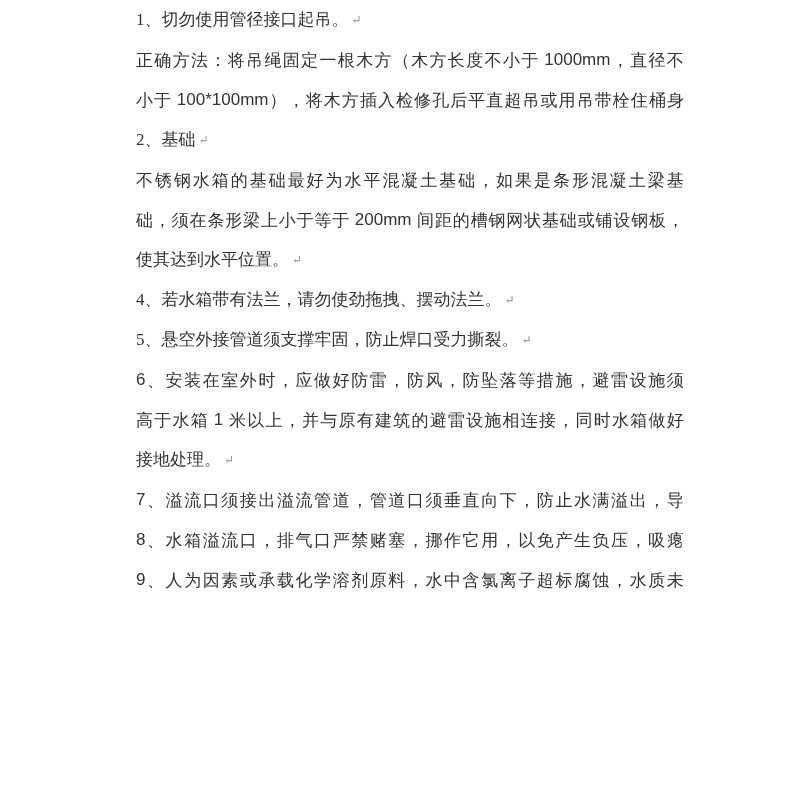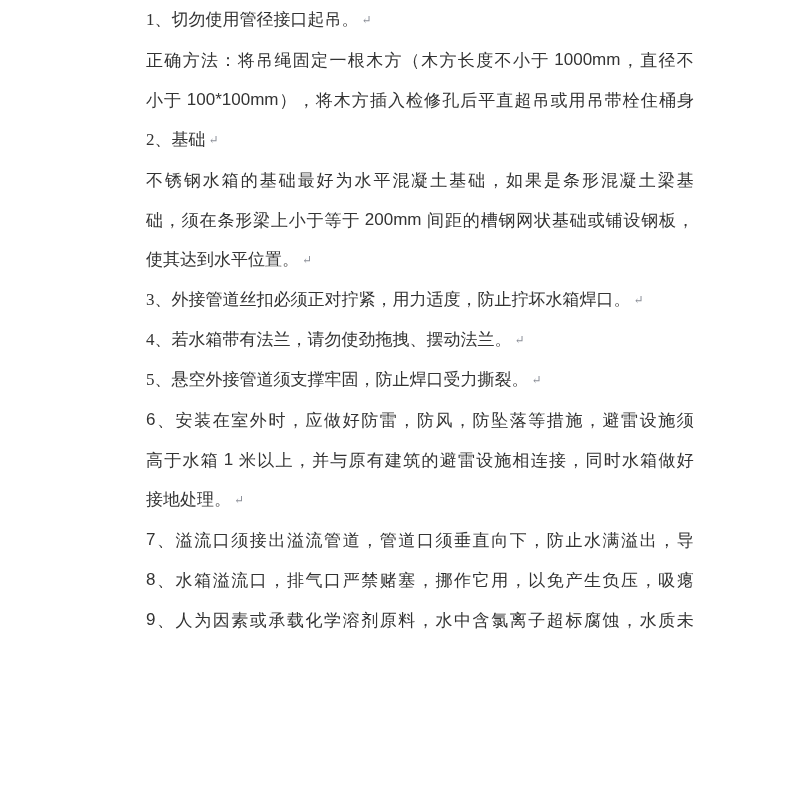--- a/index.html
+++ b/index.html
@@ -14,21 +14,21 @@
     font-family: "Liberation Serif", "DejaVu Serif", serif;
   }
   .page {
     position: relative;
     width: 800px;
     height: 800px;
     background: #ffffff;
   }
   .doc-body {
     position: absolute;
-    left: 146px;
+    left: 136px;
     top: 0;
     width: 548px;
   }
   .text-line {
     height: 40px;
     font-size: 17px;
     color: #333333;
     white-space: pre;
   }
   .text-line.plain {
@@ -66,23 +66,20 @@
       </div>
       <div>
         <div class="text-line plain"><span>2、基础</span><span class="pmark" style="color: rgb(139, 143, 152);">↵</span></div>
       </div>
       <div>
         <div class="text-line justified"><span class="tok">不</span><span class="tok">锈</span><span class="tok">钢</span><span class="tok">水</span><span class="tok">箱</span><span class="tok">的</span><span class="tok">基</span><span class="tok">础</span><span class="tok">最</span><span class="tok">好</span><span class="tok">为</span><span class="tok">水</span><span class="tok">平</span><span class="tok">混</span><span class="tok">凝</span><span class="tok">土</span><span class="tok">基</span><span class="tok">础</span><span class="tok">，</span><span class="tok">如</span><span class="tok">果</span><span class="tok">是</span><span class="tok">条</span><span class="tok">形</span><span class="tok">混</span><span class="tok">凝</span><span class="tok">土</span><span class="tok">梁</span><span class="tok">基</span></div>
         <div class="text-line justified"><span class="tok">础</span><span class="tok">，</span><span class="tok">须</span><span class="tok">在</span><span class="tok">条</span><span class="tok">形</span><span class="tok">梁</span><span class="tok">上</span><span class="tok">小</span><span class="tok">于</span><span class="tok">等</span><span class="tok">于</span><span class="tok latin"> 200mm </span><span class="tok">间</span><span class="tok">距</span><span class="tok">的</span><span class="tok">槽</span><span class="tok">钢</span><span class="tok">网</span><span class="tok">状</span><span class="tok">基</span><span class="tok">础</span><span class="tok">或</span><span class="tok">铺</span><span class="tok">设</span><span class="tok">钢</span><span class="tok">板</span><span class="tok">，</span></div>
         <div class="text-line plain"><span>使其达到水平位置。</span><span class="pmark" style="color: rgb(139, 143, 152);">↵</span></div>
       </div>
       <div>
-        <div class="text-line plain"><span>3、外接管道丝扣必须正对拧紧，用力适度，防止拧坏水箱焊口。</span><span class="pmark" style="color: rgb(139, 143, 152);">↵</span></div>
-      </div>
-      <div>
         <div class="text-line plain"><span>4、若水箱带有法兰，请勿使劲拖拽、摆动法兰。</span><span class="pmark" style="color: rgb(139, 143, 152);">↵</span></div>
       </div>
       <div>
         <div class="text-line plain"><span>5、悬空外接管道须支撑牢固，防止焊口受力撕裂。</span><span class="pmark" style="color: rgb(139, 143, 152);">↵</span></div>
       </div>
       <div>
         <div class="text-line justified"><span class="tok latin">6</span><span class="tok">、</span><span class="tok">安</span><span class="tok">装</span><span class="tok">在</span><span class="tok">室</span><span class="tok">外</span><span class="tok">时</span><span class="tok">，</span><span class="tok">应</span><span class="tok">做</span><span class="tok">好</span><span class="tok">防</span><span class="tok">雷</span><span class="tok">，</span><span class="tok">防</span><span class="tok">风</span><span class="tok">，</span><span class="tok">防</span><span class="tok">坠</span><span class="tok">落</span><span class="tok">等</span><span class="tok">措</span><span class="tok">施</span><span class="tok">，</span><span class="tok">避</span><span class="tok">雷</span><span class="tok">设</span><span class="tok">施</span><span class="tok">须</span></div>
         <div class="text-line justified"><span class="tok">高</span><span class="tok">于</span><span class="tok">水</span><span class="tok">箱</span><span class="tok latin"> 1 </span><span class="tok">米</span><span class="tok">以</span><span class="tok">上</span><span class="tok">，</span><span class="tok">并</span><span class="tok">与</span><span class="tok">原</span><span class="tok">有</span><span class="tok">建</span><span class="tok">筑</span><span class="tok">的</span><span class="tok">避</span><span class="tok">雷</span><span class="tok">设</span><span class="tok">施</span><span class="tok">相</span><span class="tok">连</span><span class="tok">接</span><span class="tok">，</span><span class="tok">同</span><span class="tok">时</span><span class="tok">水</span><span class="tok">箱</span><span class="tok">做</span><span class="tok">好</span></div>
         <div class="text-line plain"><span>接地处理。</span><span class="pmark" style="color: rgb(139, 143, 152);">↵</span></div>
       </div>

